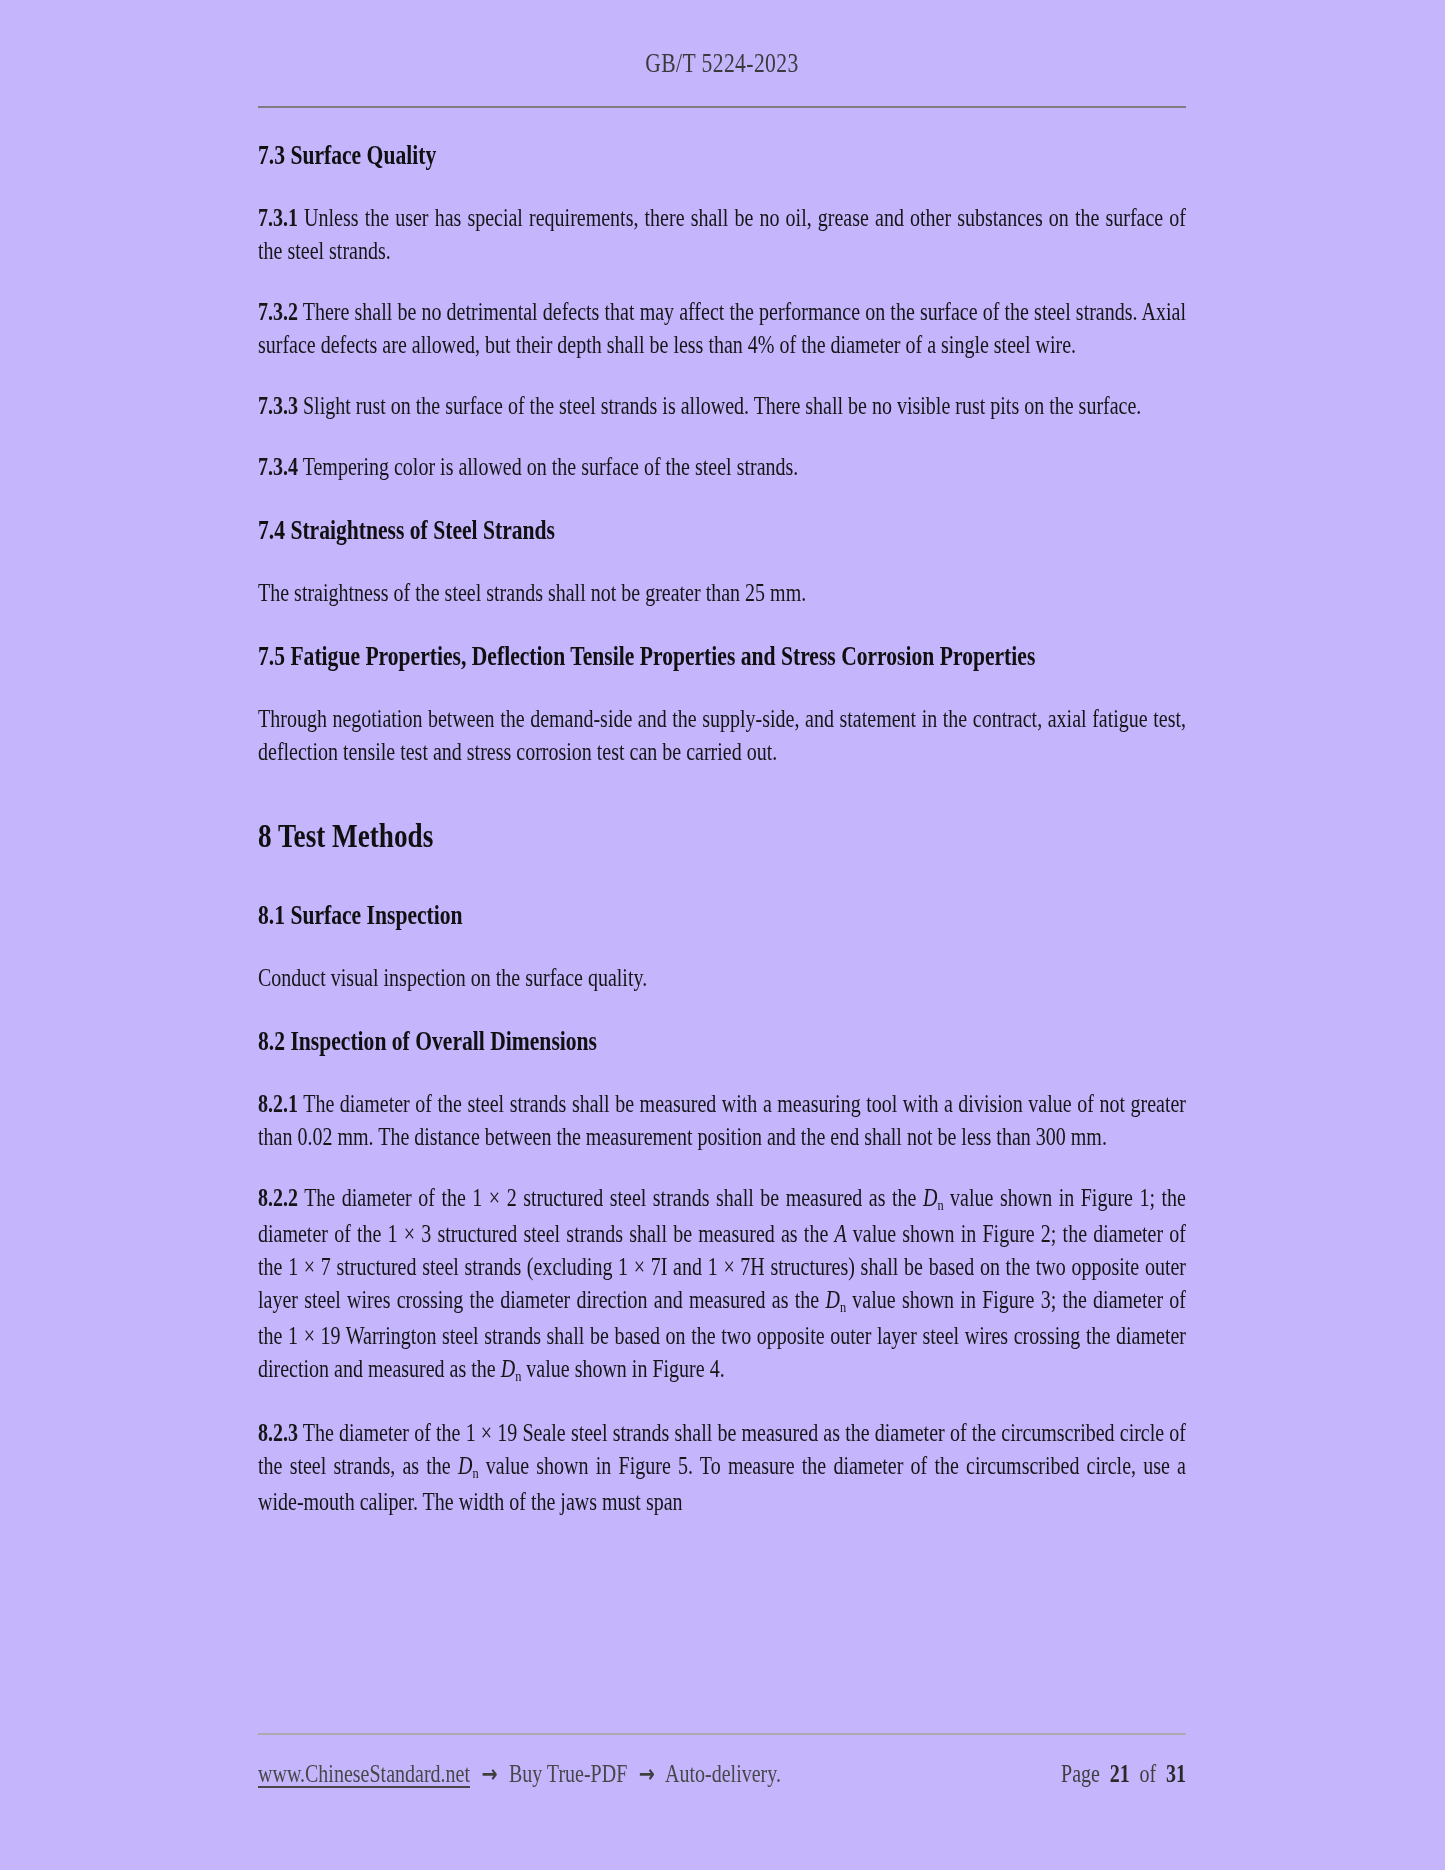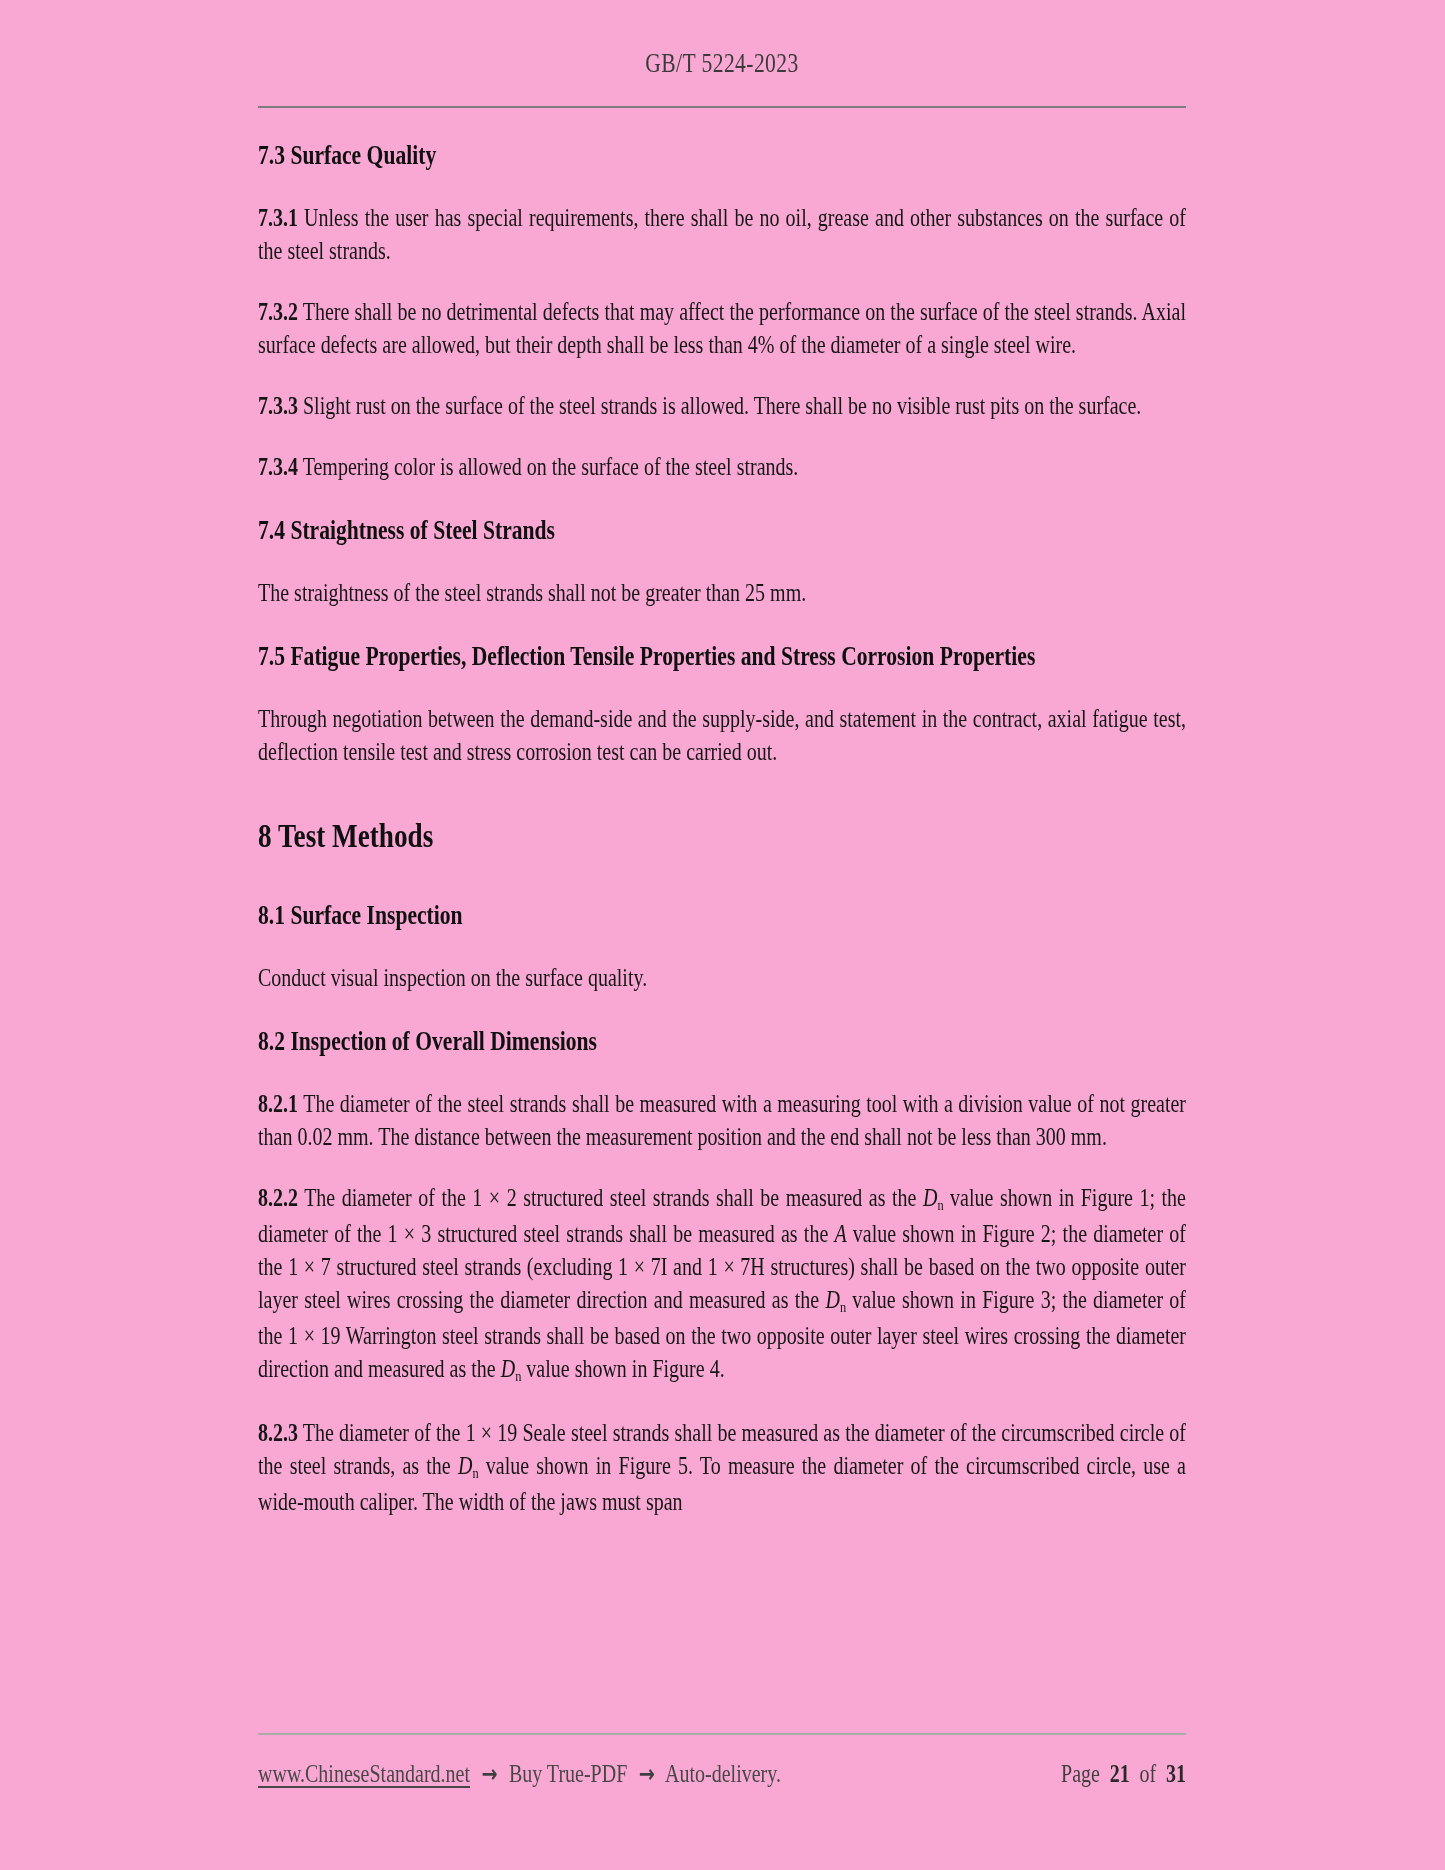--- a/index.html
+++ b/index.html
@@ -4,21 +4,21 @@
 <style>
   html, body {
     margin: 0;
     padding: 0;
     background: #ffffff;
   }
   .page {
     position: relative;
     width: 1445px;
     height: 1870px;
-    background: #f9a8d4;
+    background: #c4b5fd;
     overflow: hidden;
     font-family: "Liberation Serif", "DejaVu Serif", serif;
     color: #161616;
   }
   
   .content {
     position: absolute;
     left: 258px;
     top: 0;
     width: 1160px;

